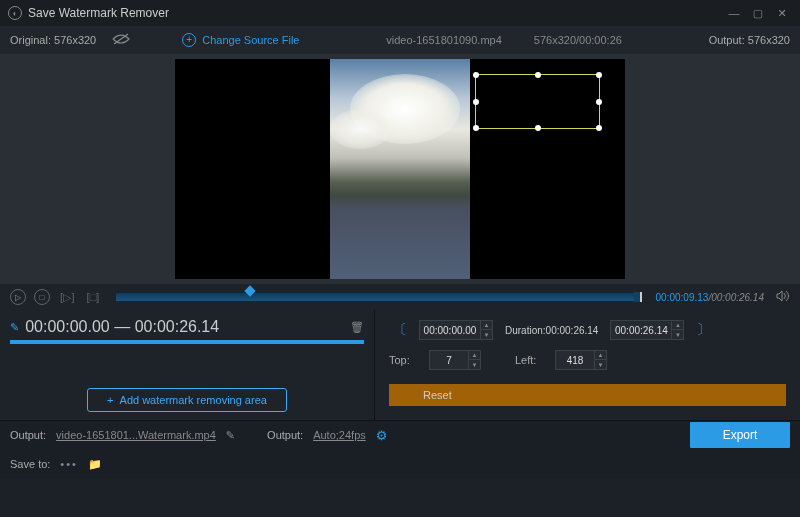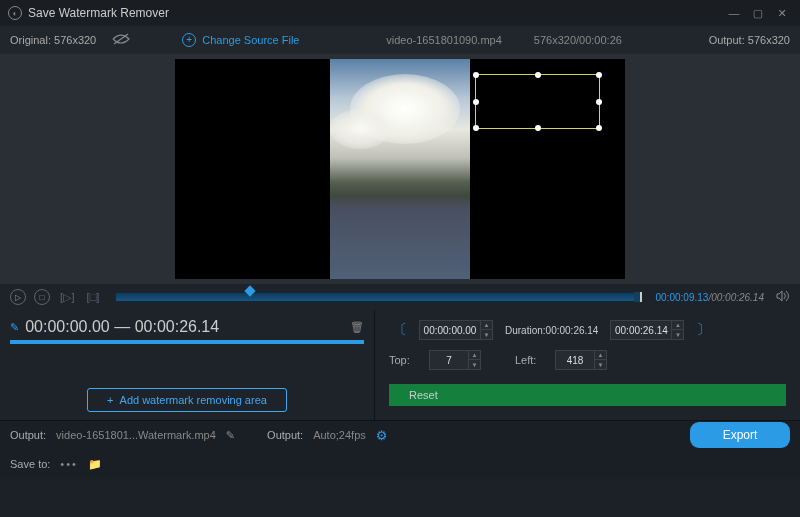--- a/index.html
+++ b/index.html
@@ -49,31 +49,31 @@
 .row { display: flex; align-items: center; gap: 8px; }
 .lbl { color: #aaa; width: 32px; font-size: 11px; }
 .spinner { display: flex; align-items: center; border: 1px solid #3a4148; background: #262b32; height: 20px; }
 .spinner input { width: 60px; background: transparent; border: none; color: #ddd; text-align: center; font-size: 10px; outline: none; }
 .spinner .arrows { width: 12px; display: flex; flex-direction: column; border-left: 1px solid #3a4148; }
 .spinner .arrows span { height: 9px; font-size: 6px; color: #888; display: flex; align-items: center; justify-content: center; cursor: pointer; }
 .spinner .arrows span:first-child { border-bottom: 1px solid #3a4148; }
 .link-ic { color: #2b9be6; margin: 0 2px; }
 .brk { color: #2b9be6; font-size: 14px; padding: 0 4px; }
 .dur-lbl { color: #ccc; font-size: 10px; padding: 0 4px; }
-.reset-btn { background: #15803d; height: 22px; padding: 0 20px; color: #ccc; display: flex; align-items: center; cursor: pointer; margin-top: 4px; }
+.reset-btn { background: #a16207; height: 22px; padding: 0 34px; color: #ccc; display: flex; align-items: center; cursor: pointer; margin-top: 4px; }
 
 .footer { background: #1a1f25; border-top: 1px solid #0e1318; }
 .f-row { height: 28px; display: flex; align-items: center; padding: 0 10px; gap: 10px; }
 .f-lbl { color: #aaa; }
-.f-val { color: #888; }
+.f-val { color: #888; text-decoration: underline; }
 .gear { color: #2b9be6; cursor: pointer; font-size: 13px; }
 .pen { color: #888; cursor: pointer; }
 .dots { color: #888; cursor: pointer; letter-spacing: 2px; }
 .folder { color: #888; cursor: pointer; }
-.export { margin-left: auto; background: #2b9be6; color: #fff; width: 100px; height: 26px; border-radius: 9px; display: flex; align-items: center; justify-content: center; cursor: pointer; font-size: 12px; }
+.export { margin-left: auto; background: #2b9be6; color: #fff; width: 100px; height: 26px; border-radius: 1px; display: flex; align-items: center; justify-content: center; cursor: pointer; font-size: 12px; }
 .save-input { flex: 0 0 320px; background: #262b32; border: 1px solid #3a4148; height: 20px; padding: 0 6px; color: #aaa; font-size: 10px; }
 </style>
 </head>
 <body>
 
 <div class="titlebar">
   <div class="logo">◐</div>
   <div class="title">Save Watermark Remover</div>
   <div class="win-btn">—</div>
   <div class="win-btn">▢</div>

